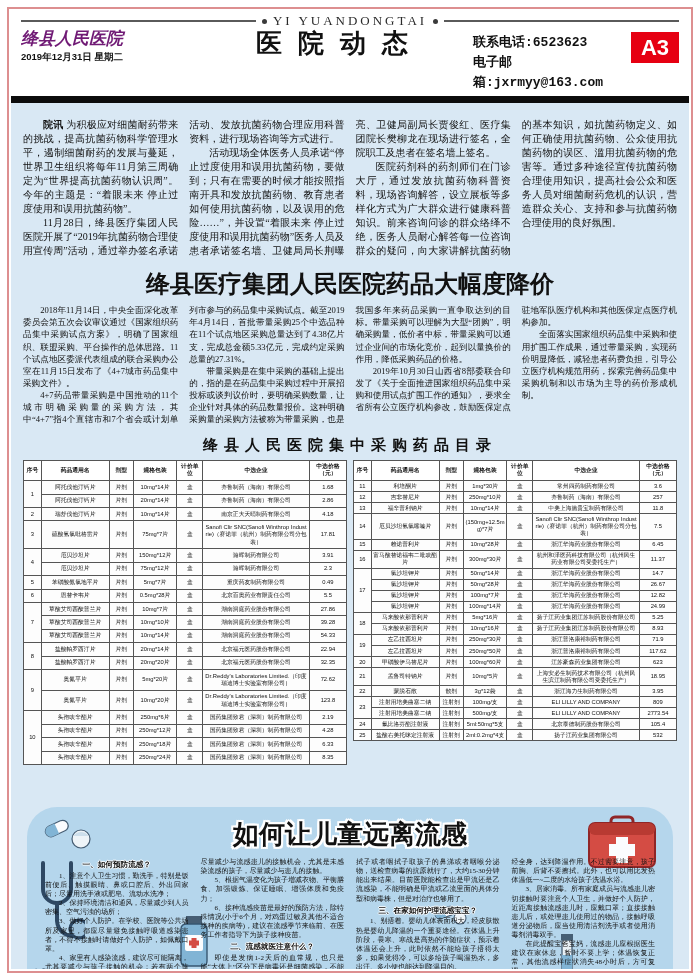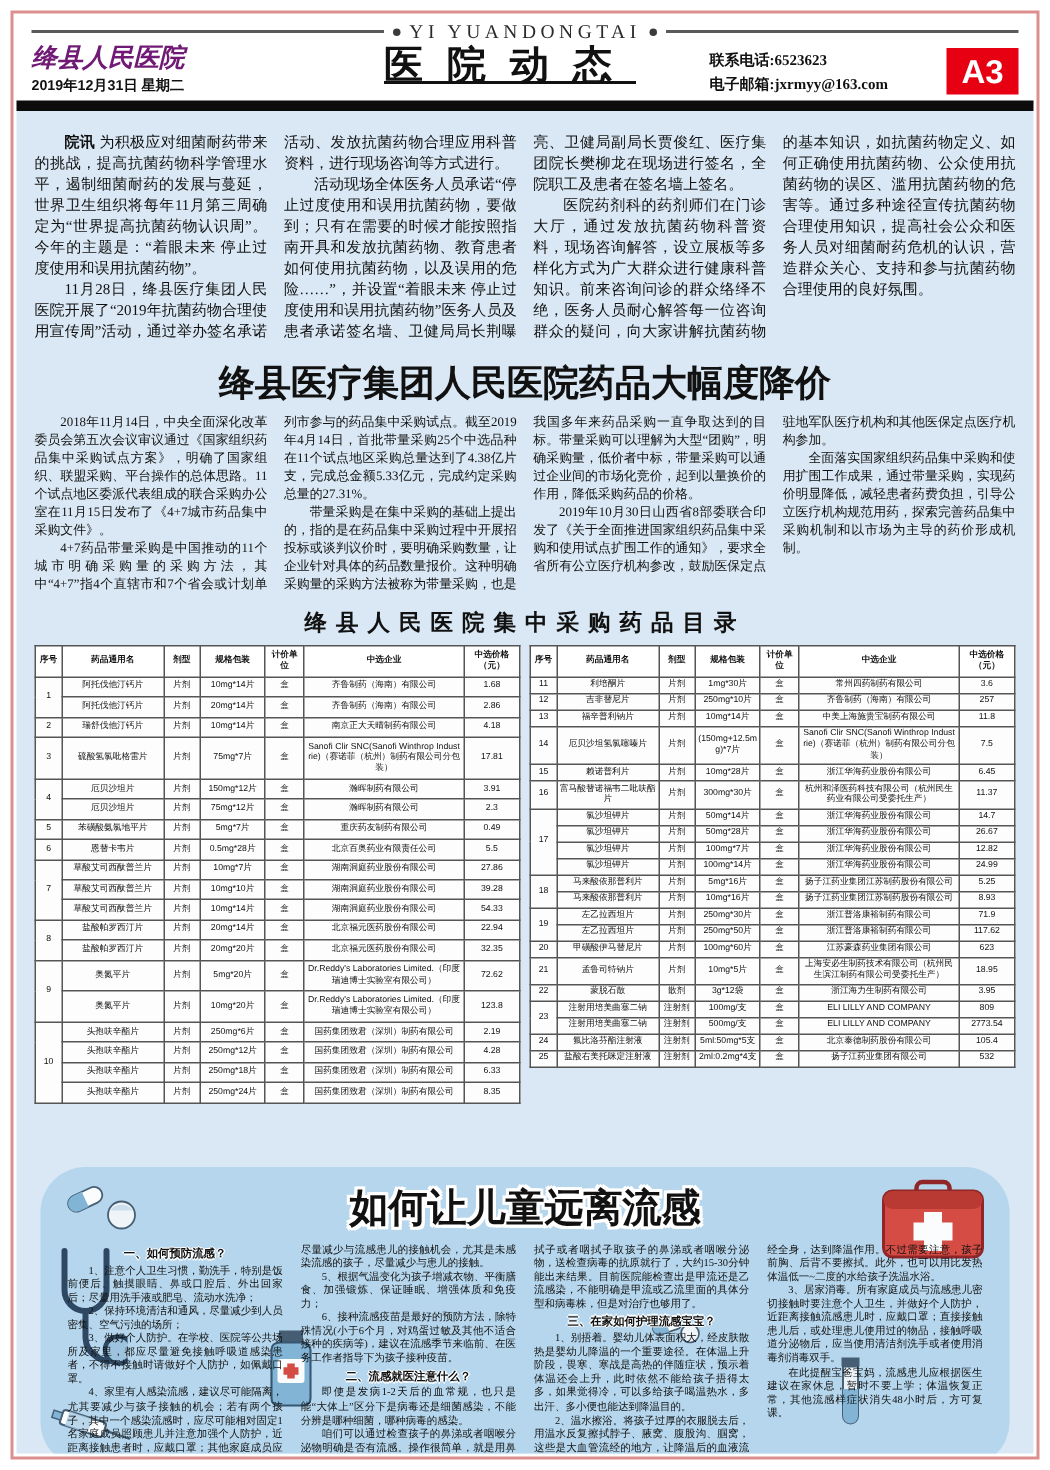--- a/index.html
+++ b/index.html
@@ -11,23 +11,23 @@
   
   .masthead{padding:2px 10px 0;}
   .deco-row{display:flex;align-items:center;gap:6px;height:16px;}
   .rule{flex:1;height:1.4px;background:#5a5a5a;}
   .dot{width:5px;height:5px;border-radius:50%;background:#3a3a3a;flex:0 0 auto;}
   .pinyin{font-size:13px;letter-spacing:3px;color:#2b2b2b;font-family:"Liberation Serif",serif;}
   .mast-row{display:flex;align-items:flex-start;margin-top:1px;}
   .mast-left{width:170px;}
   .paper-name{color:#701a75;font-weight:bold;font-size:17px;font-style:italic;line-height:1.1;}
   .paper-date{font-size:9.5px;font-weight:bold;font-family:"Liberation Sans",sans-serif;margin-top:2px;}
-  .mast-center{flex:1;text-align:center;text-decoration:underline;}
+  .mast-center{flex:1;text-align:center;}
   .daily-title{font-size:26px;font-weight:bold;letter-spacing:16px;text-indent:16px;line-height:1.1;}
-  .mast-right{width:158px;font-size:10px;font-weight:bold;font-family:Liberation Serif, serif;line-height:1.55;padding-top:3px;}
+  .mast-right{width:158px;font-size:13px;font-weight:bold;font-family:Liberation Mono, monospace;line-height:1.55;padding-top:3px;}
   .a3-box{width:48px;height:31px;background:#e60012;color:#fff;font-family:"Liberation Sans",sans-serif;
           font-weight:900;font-size:22px;display:flex;align-items:center;justify-content:center;margin-top:2px;}
   .black-bar{height:7px;background:#0c0c0c;margin-top:3px;}
 
   
   .blue{flex:1;background:#d9e8f4;padding:8px 12px 0;overflow:hidden;}
   .outline{text-shadow:-2px 0 #fff,2px 0 #fff,0 -2px #fff,0 2px #fff,-2px -2px #fff,2px 2px #fff,-2px 2px #fff,2px -2px #fff;}
   .headline1{font-family:"Liberation Sans","DejaVu Sans",sans-serif;font-weight:900;font-size:33px;line-height:1.22;margin:0 2px;}
   .cols4{column-count:4;column-gap:11px;text-align:justify;}
   .art1{font-size:10px;line-height:1.4;margin-top:7px;}

